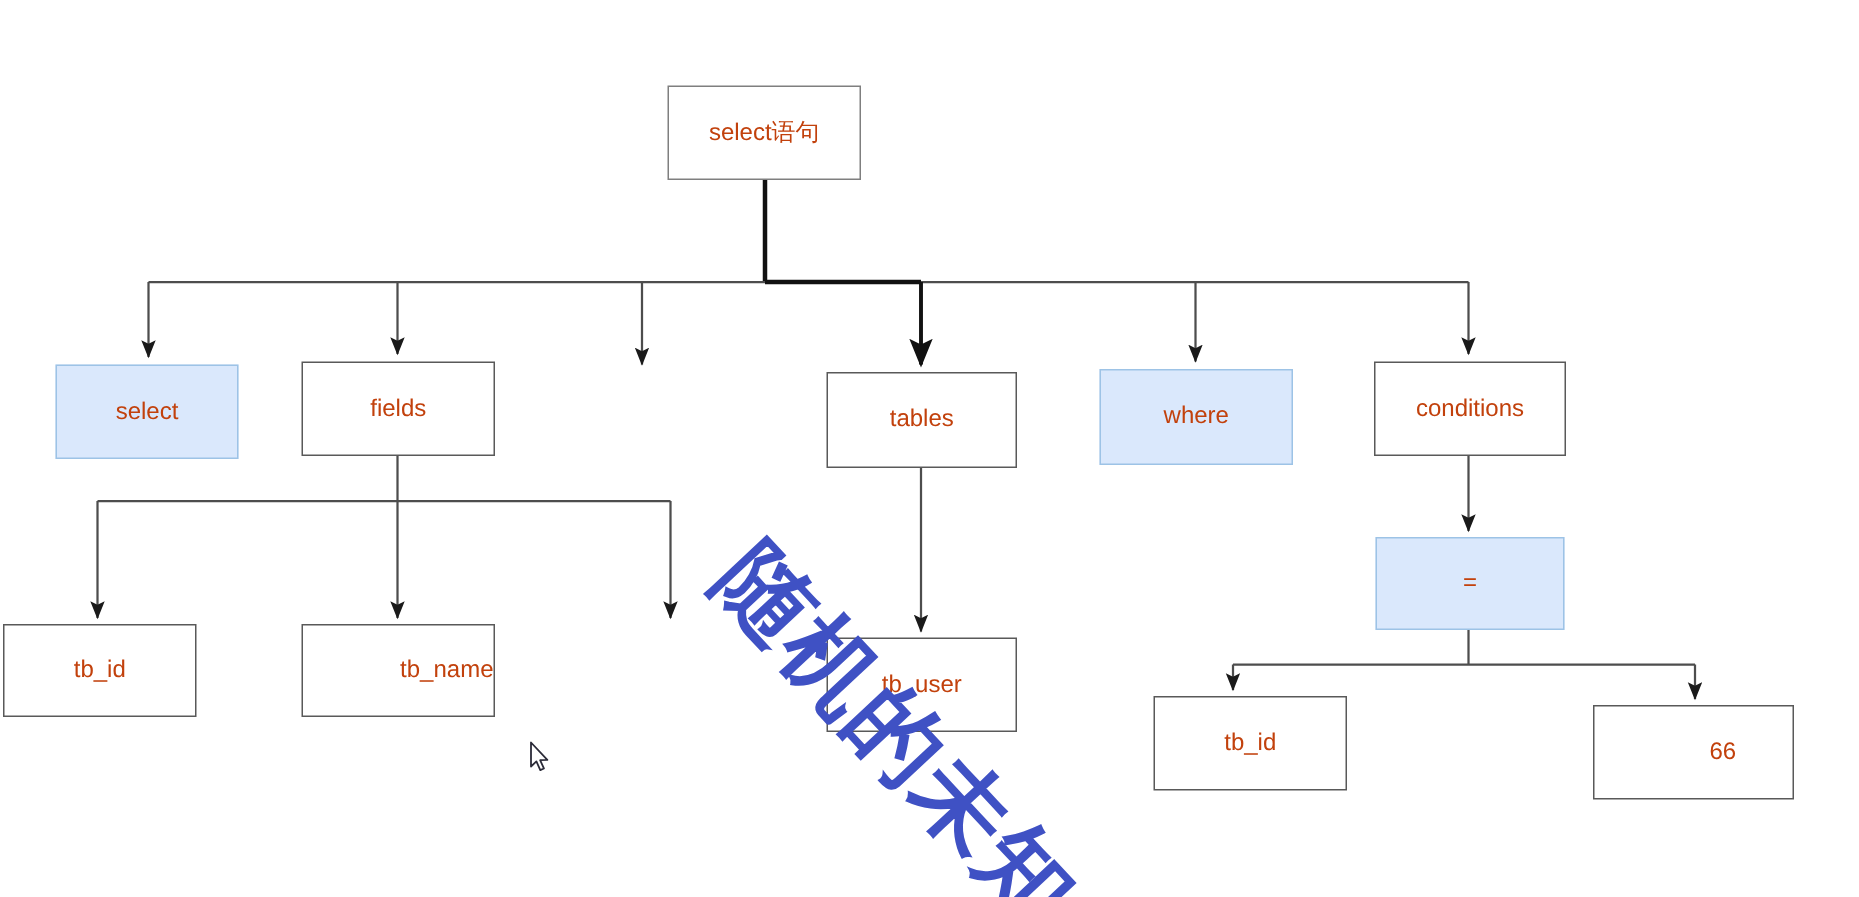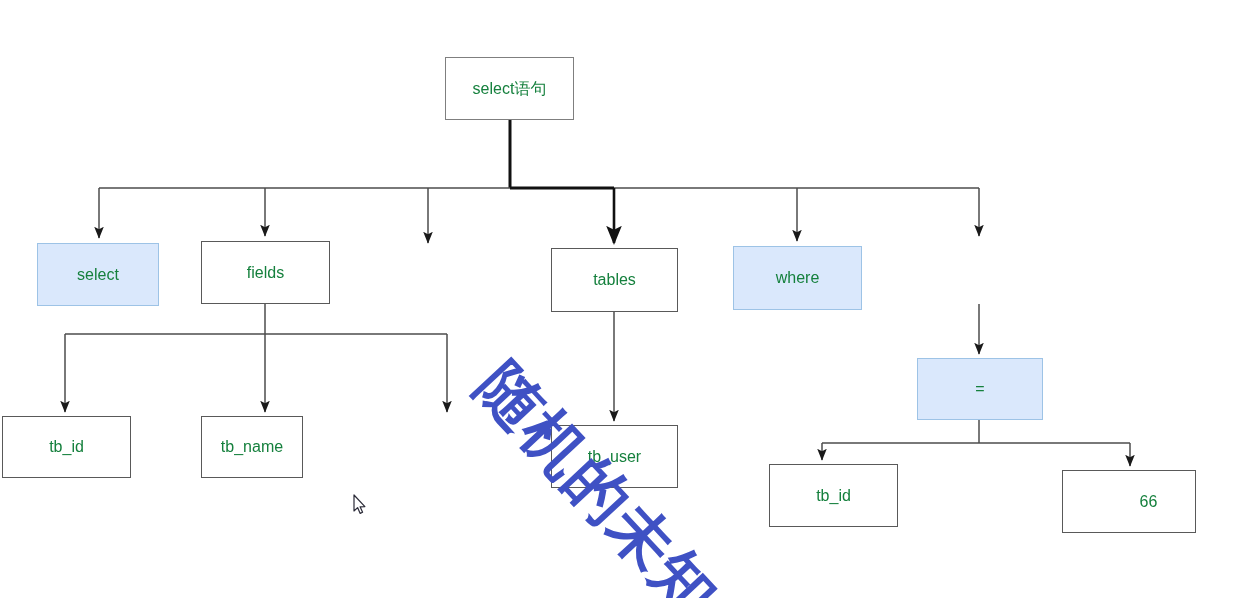--- a/index.html
+++ b/index.html
@@ -15,21 +15,21 @@
     overflow: hidden;
     font-family: "Liberation Sans", sans-serif;
   }
   .node {
     position: absolute;
     box-sizing: border-box;
     display: flex;
     align-items: center;
     justify-content: center;
     font-size: 16px;
-    color: #15803d;
+    color: #c2410c;
     line-height: 1.2;
     text-align: center;
     white-space: nowrap;
   }
   .node.plain {
     background: #ffffff;
     border: 1px solid #595959;
   }
   .node.blue {
     background: #dae8fc;
@@ -128,26 +128,29 @@
 
 
   <div class="node plain" style="left:551px; top:248px; width:127px; height:64px;">
     <span>tables</span>
   </div>
 
   <div class="node blue" style="left:733px; top:246px; width:129px; height:64px;">
     <span>where</span>
   </div>
 
+  <div class="node plain" style="left:916px; top:241px; width:128px; height:63px;">
+    <span>conditions</span>
+  </div>
 
   <div class="node plain" style="left:2px; top:416px; width:129px; height:62px;">
     <span>tb_id</span>
   </div>
 
-  <div class="node plain" style="left:201px; top:416px; width:102px; height:62px;">
+  <div class="node plain" style="left:201px; top:416px; width:129px; height:62px;justify-content:flex-end;">
     <span>tb_name</span>
   </div>
 
 
   <div class="node plain" style="left:551px; top:425px; width:127px; height:63px;">
     <span>tb_user</span>
   </div>
 
   <div class="node blue" style="left:917px; top:358px; width:126px; height:62px;">
     <span>=</span>

